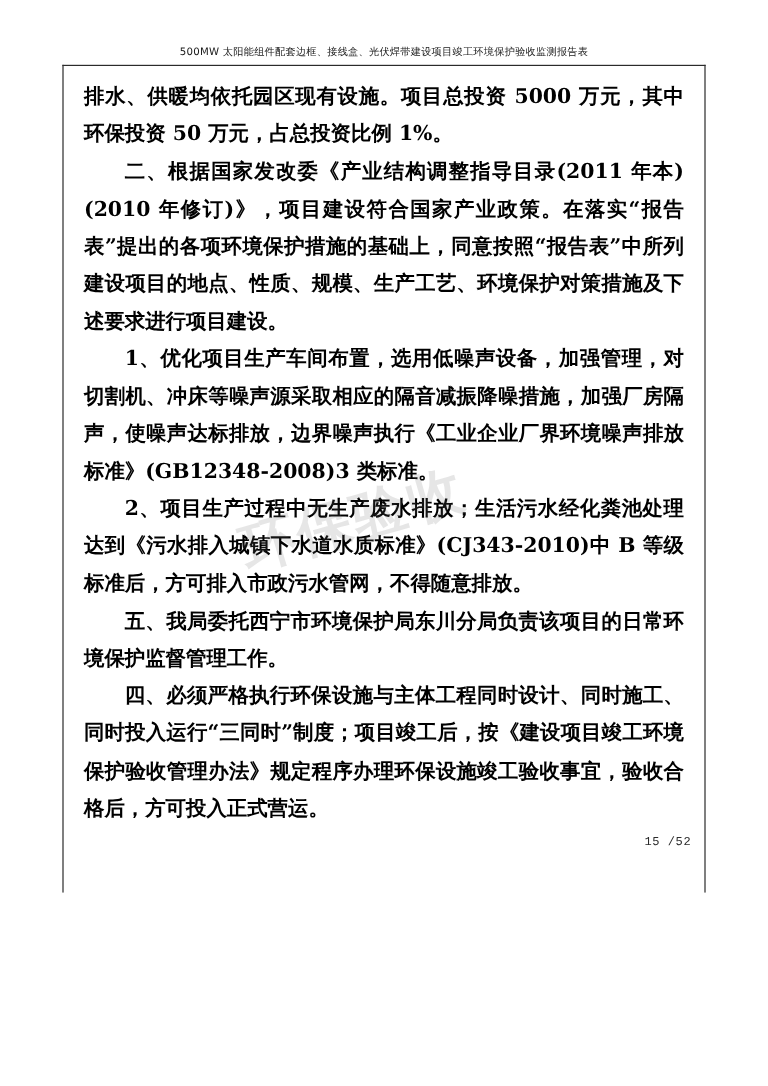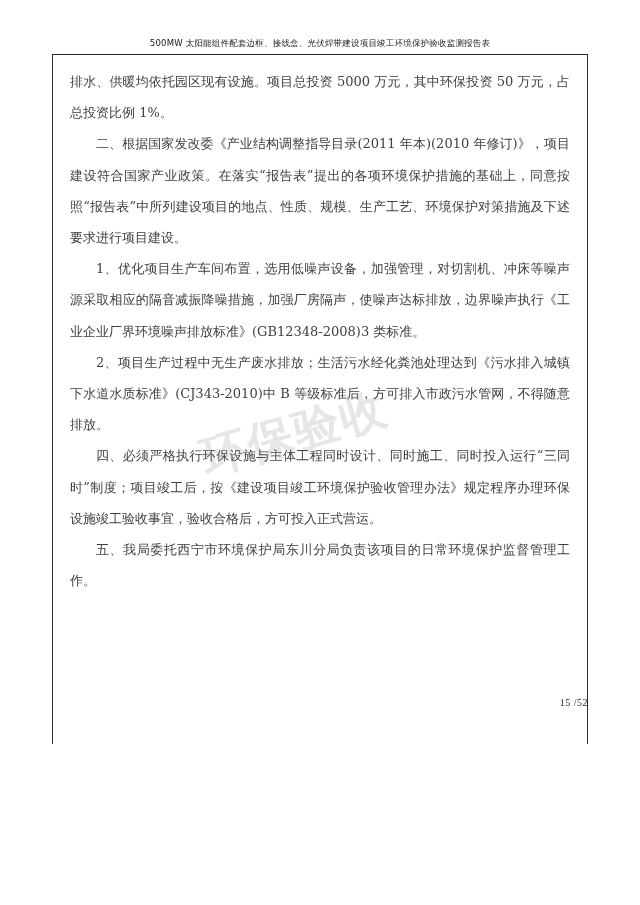--- a/index.html
+++ b/index.html
@@ -43,42 +43,43 @@
     border-left: 1.2px solid #2b2b2b;
     border-right: 1.2px solid #2b2b2b;
     border-bottom: 1.2px solid #2b2b2b;
     box-sizing: border-box;
   }
   .body-text {
     position: absolute;
     left: 70px;
     top: 66px;
     width: 500px;
-    font-size: 13px;
+    font-size: 17px;
     line-height: 31.2px;
-    color: #404040;
+    color: #000000;
     text-align: justify;
     text-justify: inter-ideograph;
     font-family: "DejaVu Serif", "Liberation Serif", serif;
+    font-weight: bold;
   }
   .body-text p {
     margin: 0;
     text-indent: 0;
   }
   .body-text p.indent {
     text-indent: 2em;
   }
   .footer {
     position: absolute;
-    right: 52px;
+    right: 64px;
     bottom: 36px;
     font-size: 10px;
     color: #2b2b2b;
     letter-spacing: 0.5px;
-    font-family: Liberation Serif, serif;
+    font-family: Liberation Mono, monospace;
     text-align: right;
   }
   .watermark {
     position: absolute;
     left: 205px;
     top: 392px;
     width: 260px;
     height: 120px;
     pointer-events: none;
     opacity: 0.17;
@@ -98,21 +99,21 @@
 
   <div class="header">500MW 太阳能组件配套边框、接线盒、光伏焊带建设项目竣工环境保护验收监测报告表</div>
   <div class="header-rule"></div>
   <div class="frame"></div>
 
   <div class="body-text">
     <p>排水、供暖均依托园区现有设施。项目总投资 5000 万元，其中环保投资 50 万元，占总投资比例 1%。</p>
     <p class="indent">二、根据国家发改委《产业结构调整指导目录(2011 年本)(2010 年修订)》，项目建设符合国家产业政策。在落实“报告表”提出的各项环境保护措施的基础上，同意按照“报告表”中所列建设项目的地点、性质、规模、生产工艺、环境保护对策措施及下述要求进行项目建设。</p>
     <p class="indent">1、优化项目生产车间布置，选用低噪声设备，加强管理，对切割机、冲床等噪声源采取相应的隔音减振降噪措施，加强厂房隔声，使噪声达标排放，边界噪声执行《工业企业厂界环境噪声排放标准》(GB12348-2008)3 类标准。</p>
     <p class="indent">2、项目生产过程中无生产废水排放；生活污水经化粪池处理达到《污水排入城镇下水道水质标准》(CJ343-2010)中 B 等级标准后，方可排入市政污水管网，不得随意排放。</p>
+    <p class="indent">五、我局委托西宁市环境保护局东川分局负责该项目的日常环境保护监督管理工作。</p>
     <p class="indent">四、必须严格执行环保设施与主体工程同时设计、同时施工、同时投入运行“三同时”制度；项目竣工后，按《建设项目竣工环境保护验收管理办法》规定程序办理环保设施竣工验收事宜，验收合格后，方可投入正式营运。</p>
-    <p class="indent">五、我局委托西宁市环境保护局东川分局负责该项目的日常环境保护监督管理工作。</p>
   </div>
 
   <div class="watermark">环保验收</div>
 
   <div class="footer">15 /52</div>
 
 </div>
 
 </body></html>

